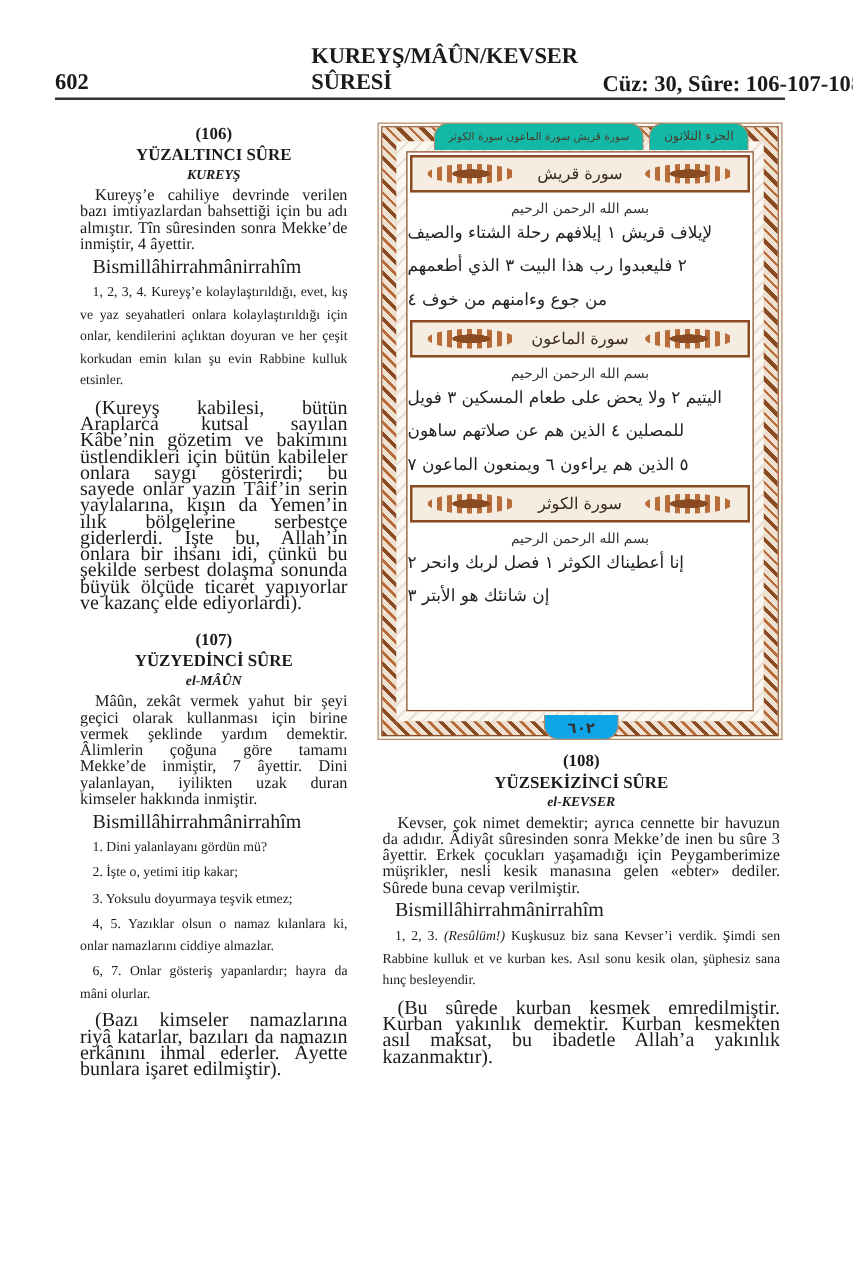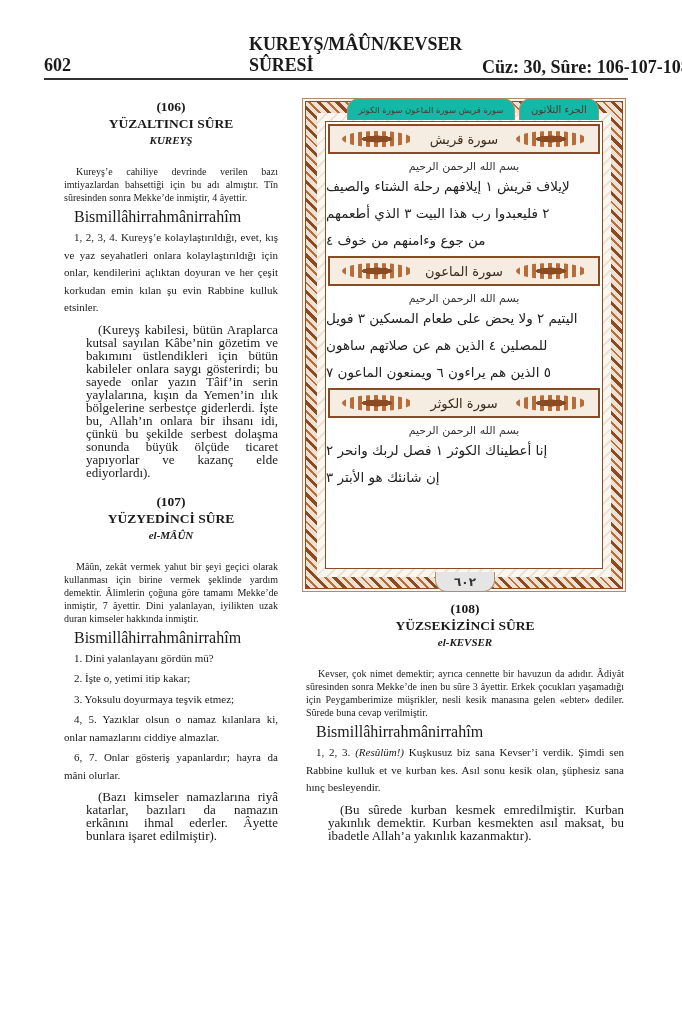--- a/index.html
+++ b/index.html
@@ -16,24 +16,24 @@
   .rh-meta { position: absolute; left: 438px; bottom: 0; font-weight: bold; white-space: nowrap; }
   .rh-rule { position: absolute; left: 44px; top: 78px; width: 584px; height: 2px; background: #333; }
 
   
   .col-left { position: absolute; left: 64px; top: 98px; width: 214px; }
   .col-right { position: absolute; left: 306px; top: 600px; width: 318px; }
 
   .sure-head { text-align: center; font-weight: bold; font-size: 13.5px; line-height: 17px; }
   .sure-name { text-align: center; font-weight: bold; font-style: italic; font-size: 11px; line-height: 17px; }
 
-  .intro { font-size: 10px; line-height: 13px; text-align: justify; text-indent: 12px; margin-top: 16px; }
+  .intro { font-size: 13px; line-height: 13px; text-align: justify; text-indent: 12px; margin-top: 0; }
   .besmele { font-size: 16px; line-height: 18px; padding-left: 10px; margin-top: 4px; }
   .meal { font-size: 11px; line-height: 17.5px; text-align: justify; text-indent: 10px; margin-top: 3px; }
-  .note { font-size: 13px; line-height: 13px; text-align: justify; text-indent: 12px; margin-top: 6px; margin-left: 22px; }
+  .note { font-size: 16px; line-height: 13px; text-align: justify; text-indent: 12px; margin-top: 6px; }
   .meal i { font-style: italic; }
 
   .gap-106 { height: 14px; }
 
   
   .mushaf {
     position: absolute; left: 302px; top: 98px; width: 324px; height: 494px;
     background: #fbf7f1;
     border: 1px solid #b48b6a;
   }
@@ -56,21 +56,21 @@
   }
   .top-tab {
     position: absolute; top: -1px; height: 22px; background: #14b8a6;
     border: 1px solid #b48b6a; border-bottom: none; border-radius: 12px 12px 0 0;
     font-size: 10px; color: #4a3a2a; display: flex; align-items: center; justify-content: center;
     direction: rtl; font-family: "DejaVu Sans", sans-serif;
   }
   .tab-juz { right: 26px; width: 80px; }
   .tab-surahs { left: 44px; width: 168px; font-size: 8.5px; }
   .bottom-tab {
-    position: absolute; bottom: -1px; left: 132px; width: 60px; height: 20px; background: #e5e5e5;
+    position: absolute; bottom: -1px; left: 132px; width: 60px; height: 20px; background: #0ea5e9;
     border: 1px solid #b48b6a; border-top: none; border-radius: 0 0 12px 12px;
     font-size: 12px; font-weight: bold; color: #333; display: flex; align-items: center; justify-content: center;
     font-family: "DejaVu Sans", sans-serif;
   }
 
   .surah-band {
     position: relative; margin: 2px 2px 0 2px; height: 30px;
     border: 2px solid #8a4b22; background: #f6ede2;
     display: flex; align-items: center; justify-content: center;
   }

